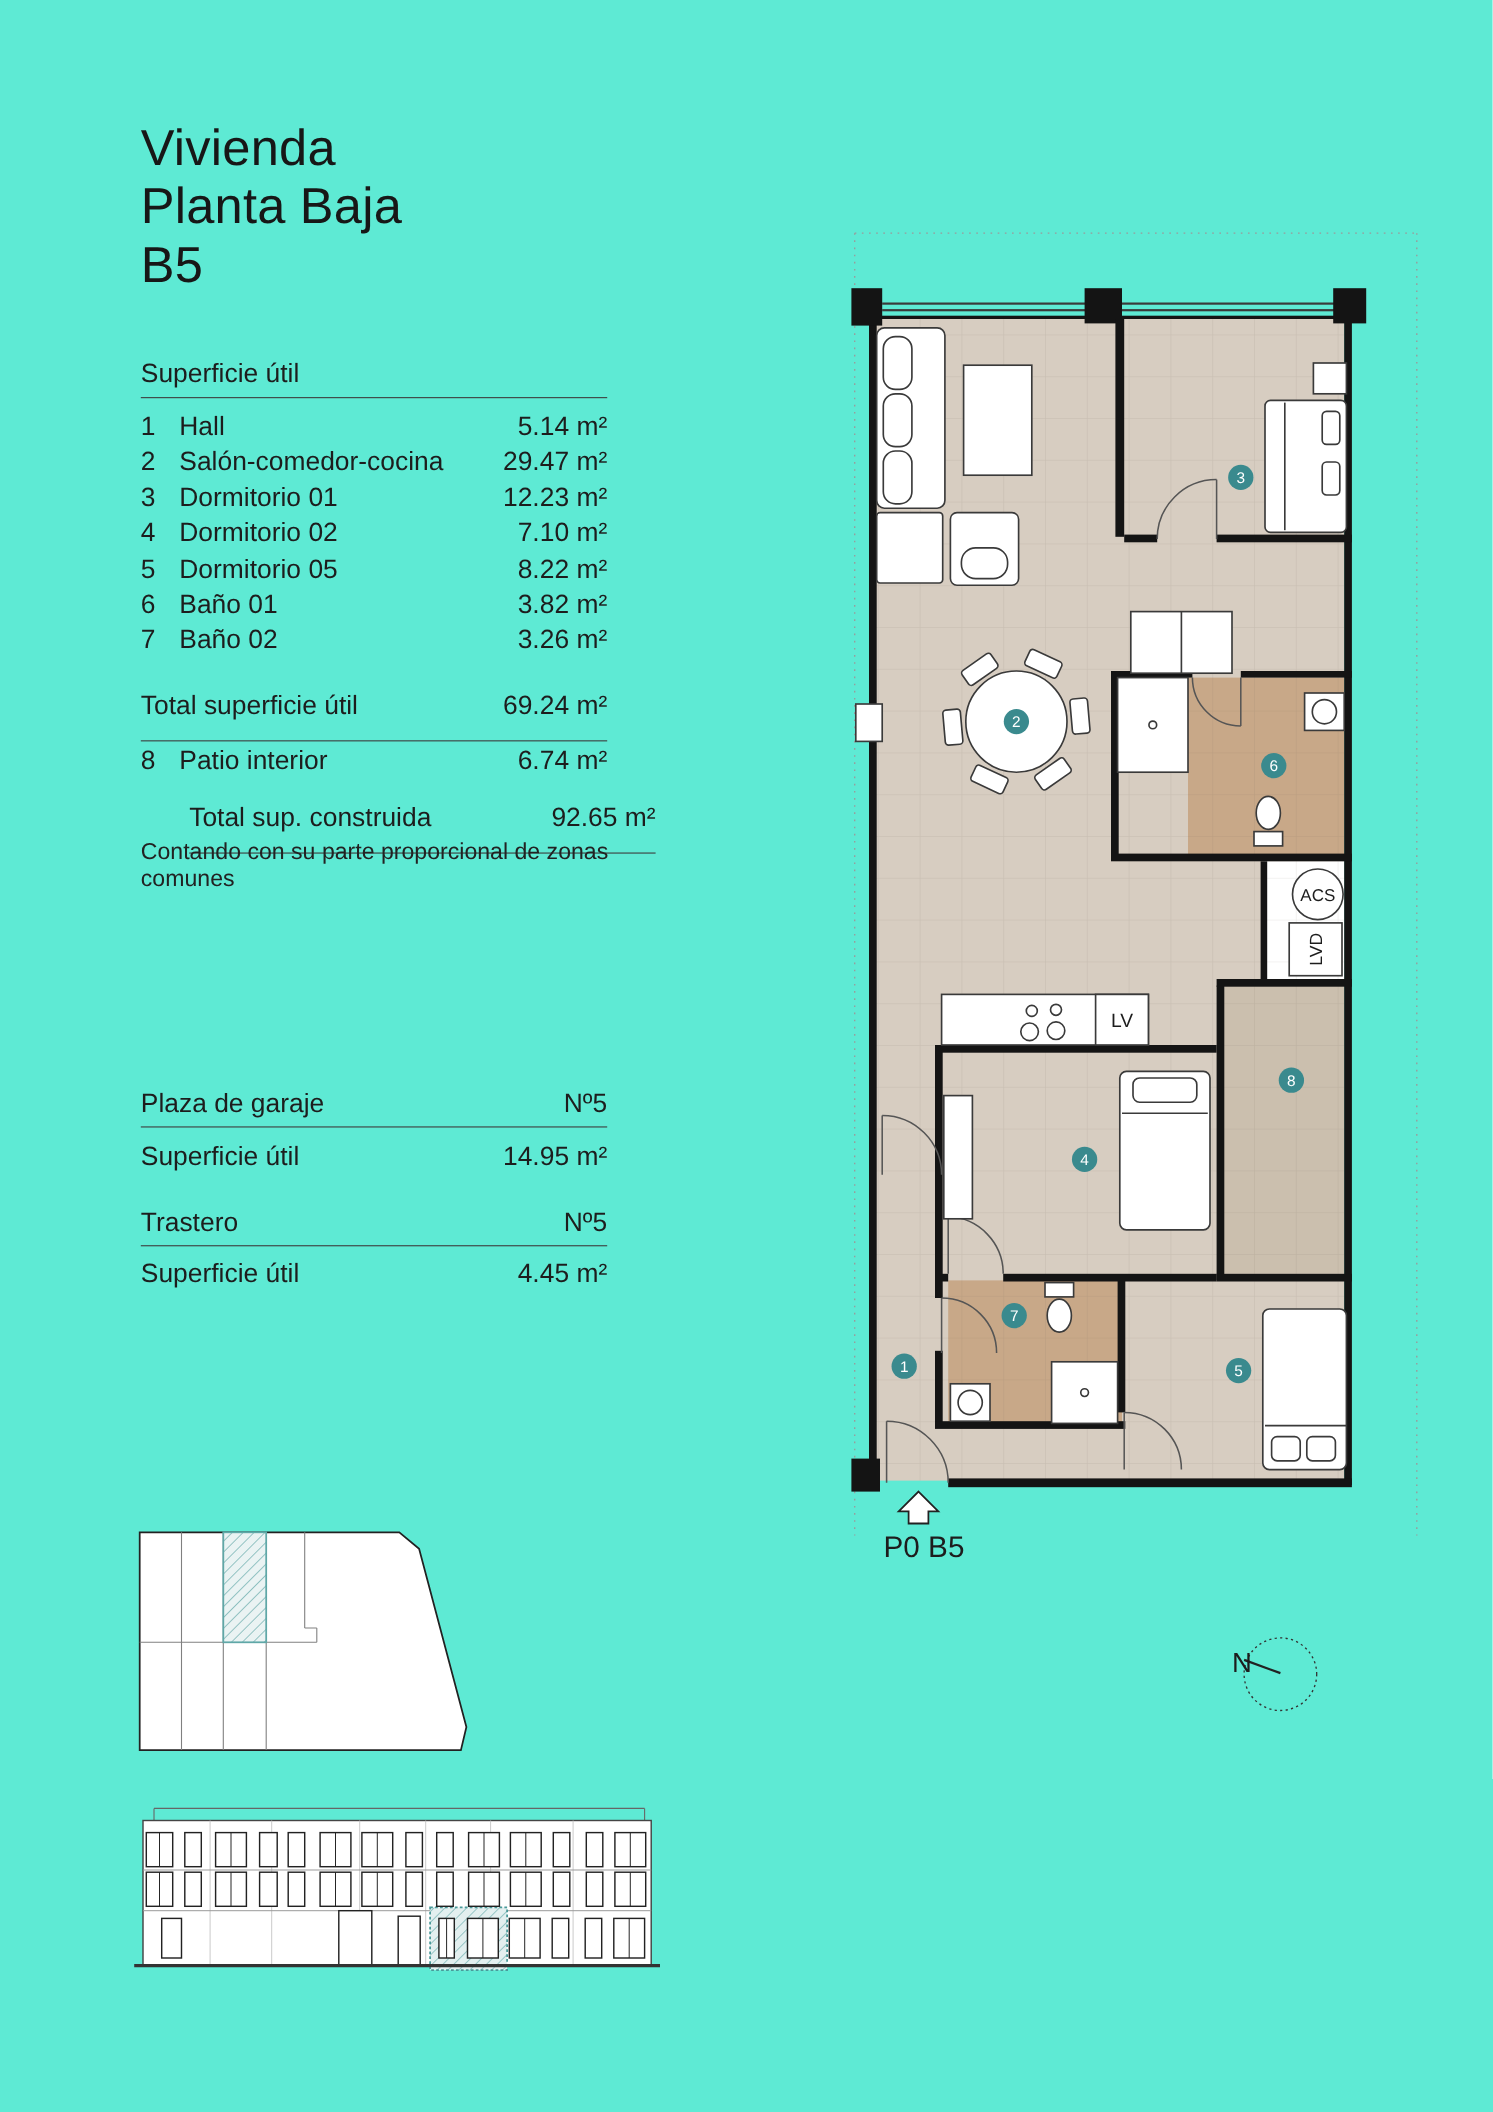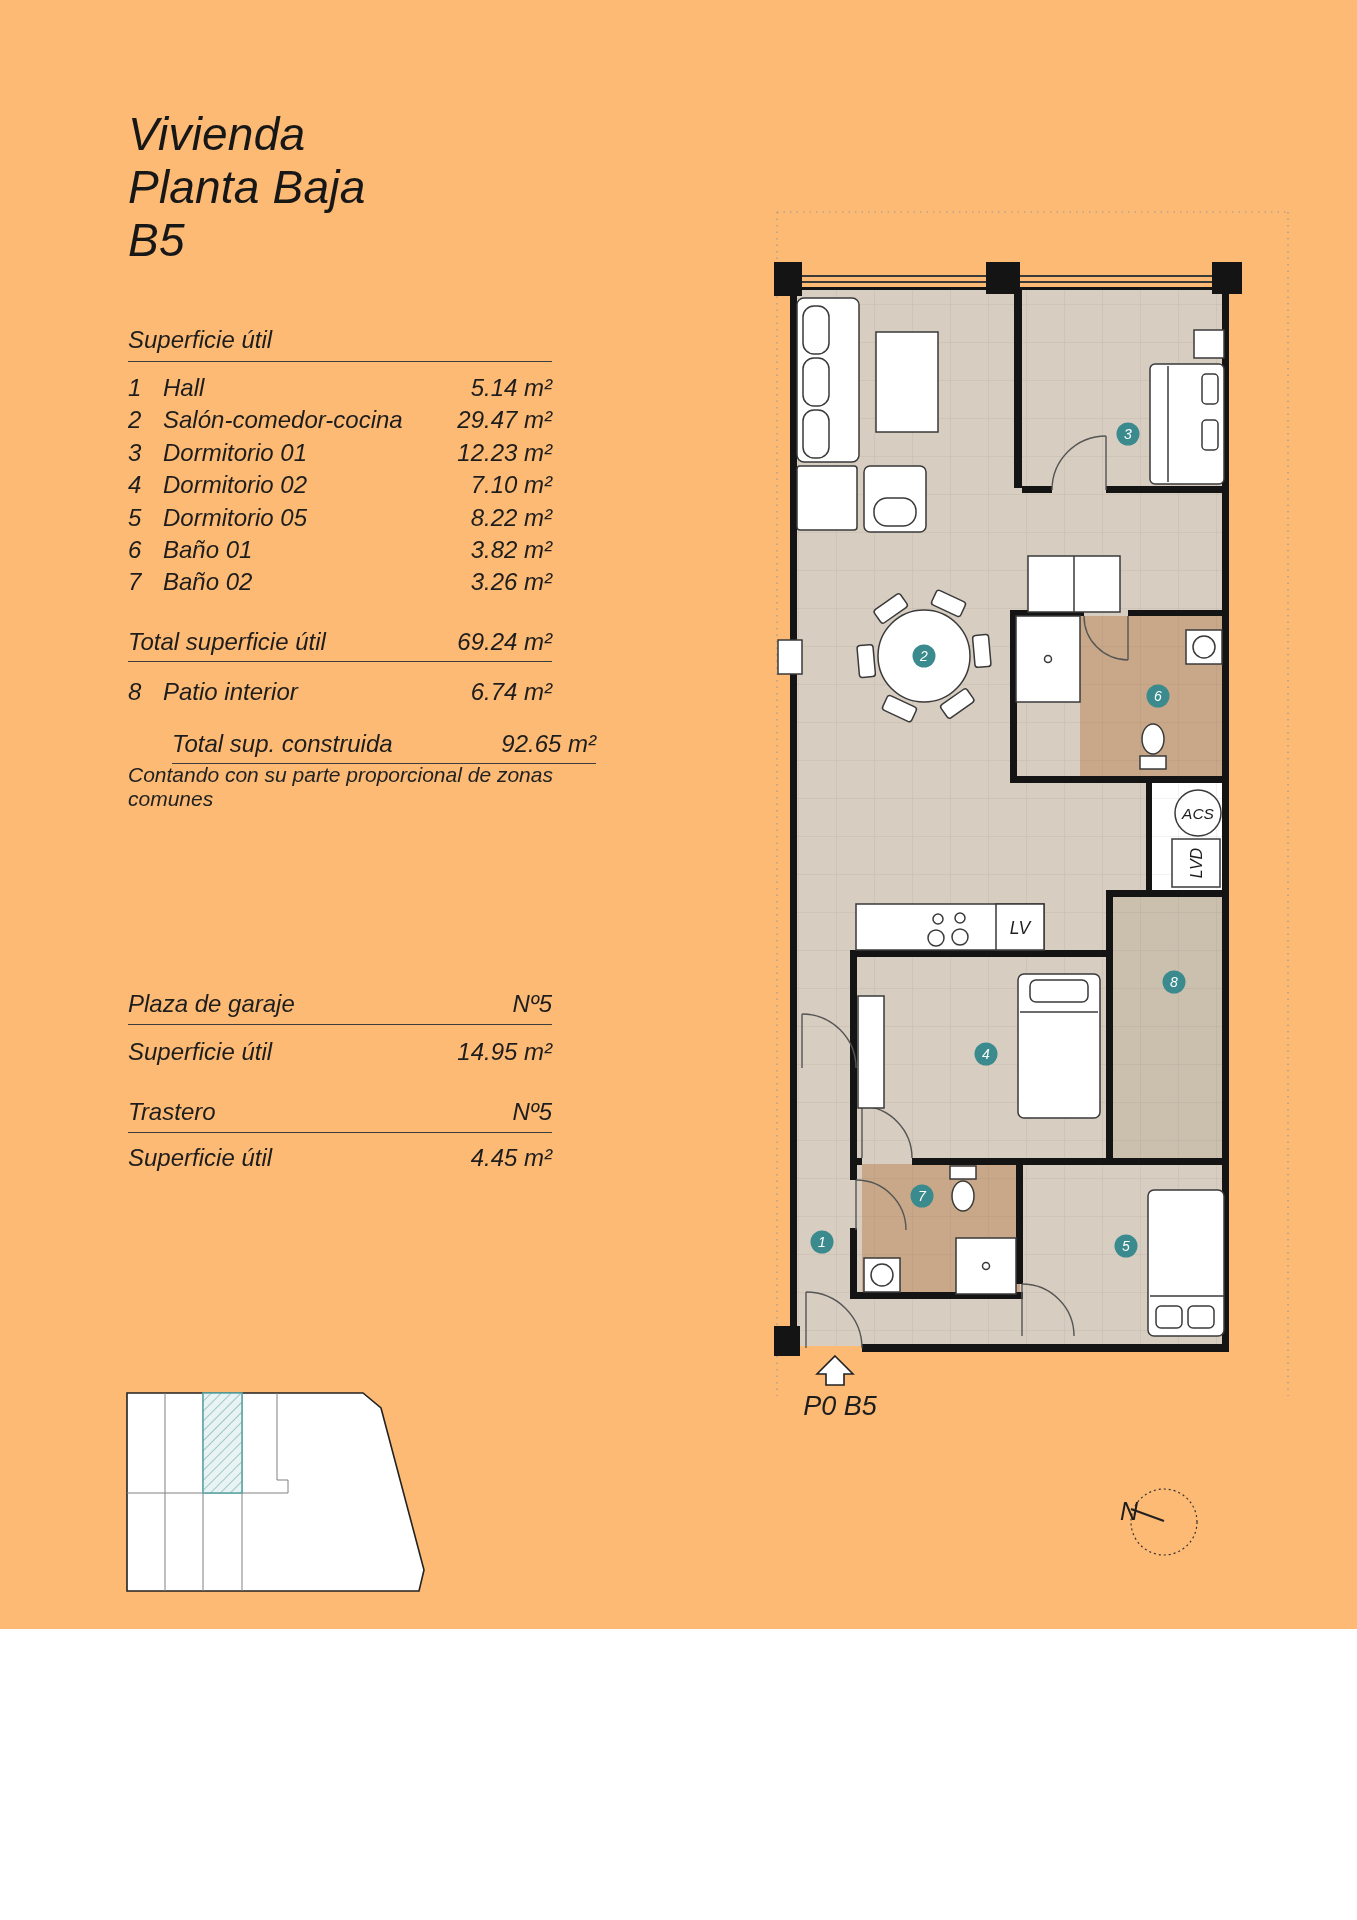--- a/index.html
+++ b/index.html
@@ -1,31 +1,31 @@
 <!DOCTYPE html>
 <html><head>
 <meta charset="utf-8">
 <style>
   html,body{margin:0;padding:0;background:#ffffff;}
   .page{
-    position:relative;width:1357px;height:1629px;background:#fdba74;
-    font-family:"Liberation Sans", sans-serif;color:#1d1d1d;overflow:hidden;font-style:italic;
+    position:relative;width:1357px;height:1920px;background:#5eead4;
+    font-family:"Liberation Sans", sans-serif;color:#1d1d1d;overflow:hidden;
   }
   .abs{position:absolute;}
   
   .title{left:128px;top:108px;font-size:46px;line-height:53px;letter-spacing:.2px;color:#171717;}
   
   .tbl{left:128px;width:424px;font-size:24px;}
   .rule{border-bottom:1.6px solid #3d3d3d;}
   .hdr{padding-bottom:7px;}
   .row{display:flex;align-items:baseline;line-height:32.4px;}
   .row .num{width:35px;flex:0 0 35px;}
   .row .lbl{flex:1;}
   .row .val{margin-left:auto;text-align:right;white-space:nowrap;}
-  .totrow{display:flex;padding-bottom:5px;}
+  .totrow{display:flex;padding-bottom:17px;}
   .totrow .val{margin-left:auto;}
   .note{left:128px;top:763px;width:440px;font-size:21px;color:#222;}
   .secrow{display:flex;font-size:24px;justify-content:center;}
   .secrow .val{margin-left:auto;}
   svg text{font-family:"Liberation Sans", sans-serif;}
 </style>
 </head>
 <body>
 
 <div class="page">

